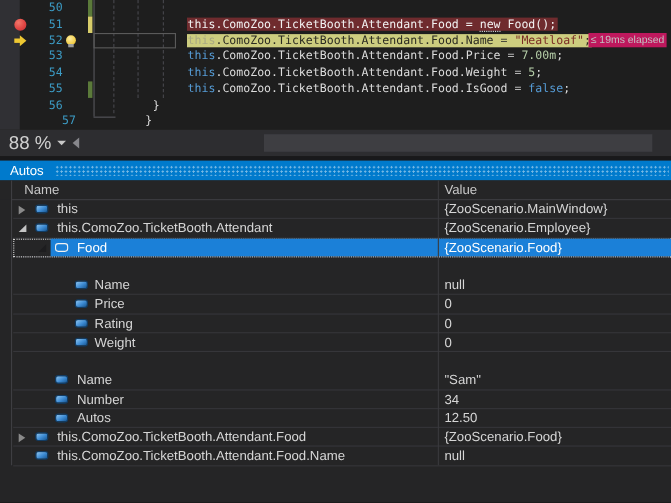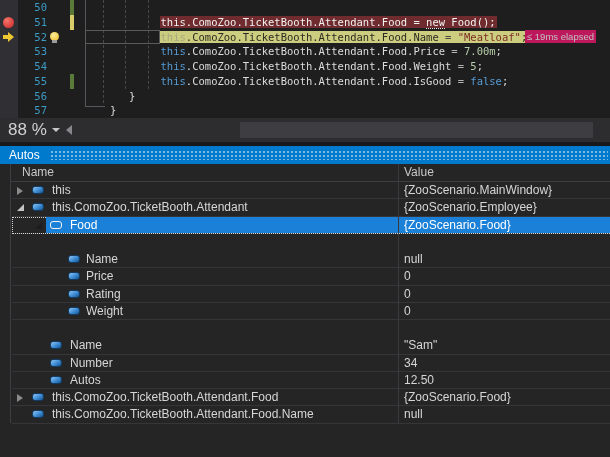--- a/index.html
+++ b/index.html
@@ -6,21 +6,21 @@
   .screen{position:relative;width:610px;height:457px;background:#1e1e1e;overflow:hidden;
           font-family:"Liberation Sans",sans-serif;-webkit-font-smoothing:antialiased;}
 
   
   #editor{position:absolute;left:0;top:0;width:610px;height:118px;}
   .bp-margin{position:absolute;left:0;top:0;width:18px;height:118px;background:#303034;}
   .guide{position:absolute;top:0;width:0;}
   .guide.solid{border-left:1px solid #56565c;}
   .guide.dashed{border-left:1px dashed #47474d;}
   .guide-h{position:absolute;height:0;border-top:1px solid #56565c;}
-  .code-line{position:absolute;left:0;width:562px;height:14.75px;line-height:14.75px;}
+  .code-line{position:absolute;left:10px;width:562px;height:14.75px;line-height:14.75px;}
   .line-num{position:absolute;left:20px;width:27px;text-align:right;color:#3c9bc4;
             font-family:"DejaVu Sans Mono",monospace;font-size:10.5px;}
   .change-bar{position:absolute;left:70px;width:4px;top:0;height:100%;}
   .change-bar.green{background:#5b7a3a;}
   .change-bar.yellow{background:#d8cd6a;}
   .code-text{position:absolute;left:90px;top:0;font-family:"DejaVu Sans Mono",monospace;
              font-size:10.5px;white-space:pre;}
   .tk-kw{color:#569cd6;} .tk-pl{color:#dcdcdc;} .tk-op{color:#b4b4b4;}
   .tk-str{color:#d69d85;} .tk-num{color:#b5cea8;}
   .tk-kw-ul{color:#569cd6;border-bottom:1px dotted #d8d8d8;}
@@ -131,21 +131,21 @@
         </div>
         <div class="code-line" style="top: 73.75px;">
           <div class="line-num">55</div>
           <div class="change-bar green"></div>
           <div class="code-text">           <span class="stmt"><span class="tk tk-kw">this</span><span class="tk tk-pl">.ComoZoo.TicketBooth.Attendant.Food.IsGood</span><span class="tk tk-op"> = </span><span class="tk tk-kw">false</span><span class="tk tk-pl">;</span></span></div>
         </div>
         <div class="code-line" style="top: 88.5px;">
           <div class="line-num">56</div>
           <div class="code-text">      <span class="stmt"><span class="tk tk-pl">}</span></span></div>
         </div>
-        <div class="code-line" style="top: 103.25px;">
+        <div class="code-line" style="top: 103.25px; margin-left: 12px;">
           <div class="line-num">57</div>
           <div class="code-text">   <span class="stmt"><span class="tk tk-pl">}</span></span></div>
         </div>
       </div>
   </div>
 
   <div id="zoombar">
     <span class="zoom-value">88 %</span>
     <span class="zoom-caret"></span>
     <span class="hscroll-left"></span>

